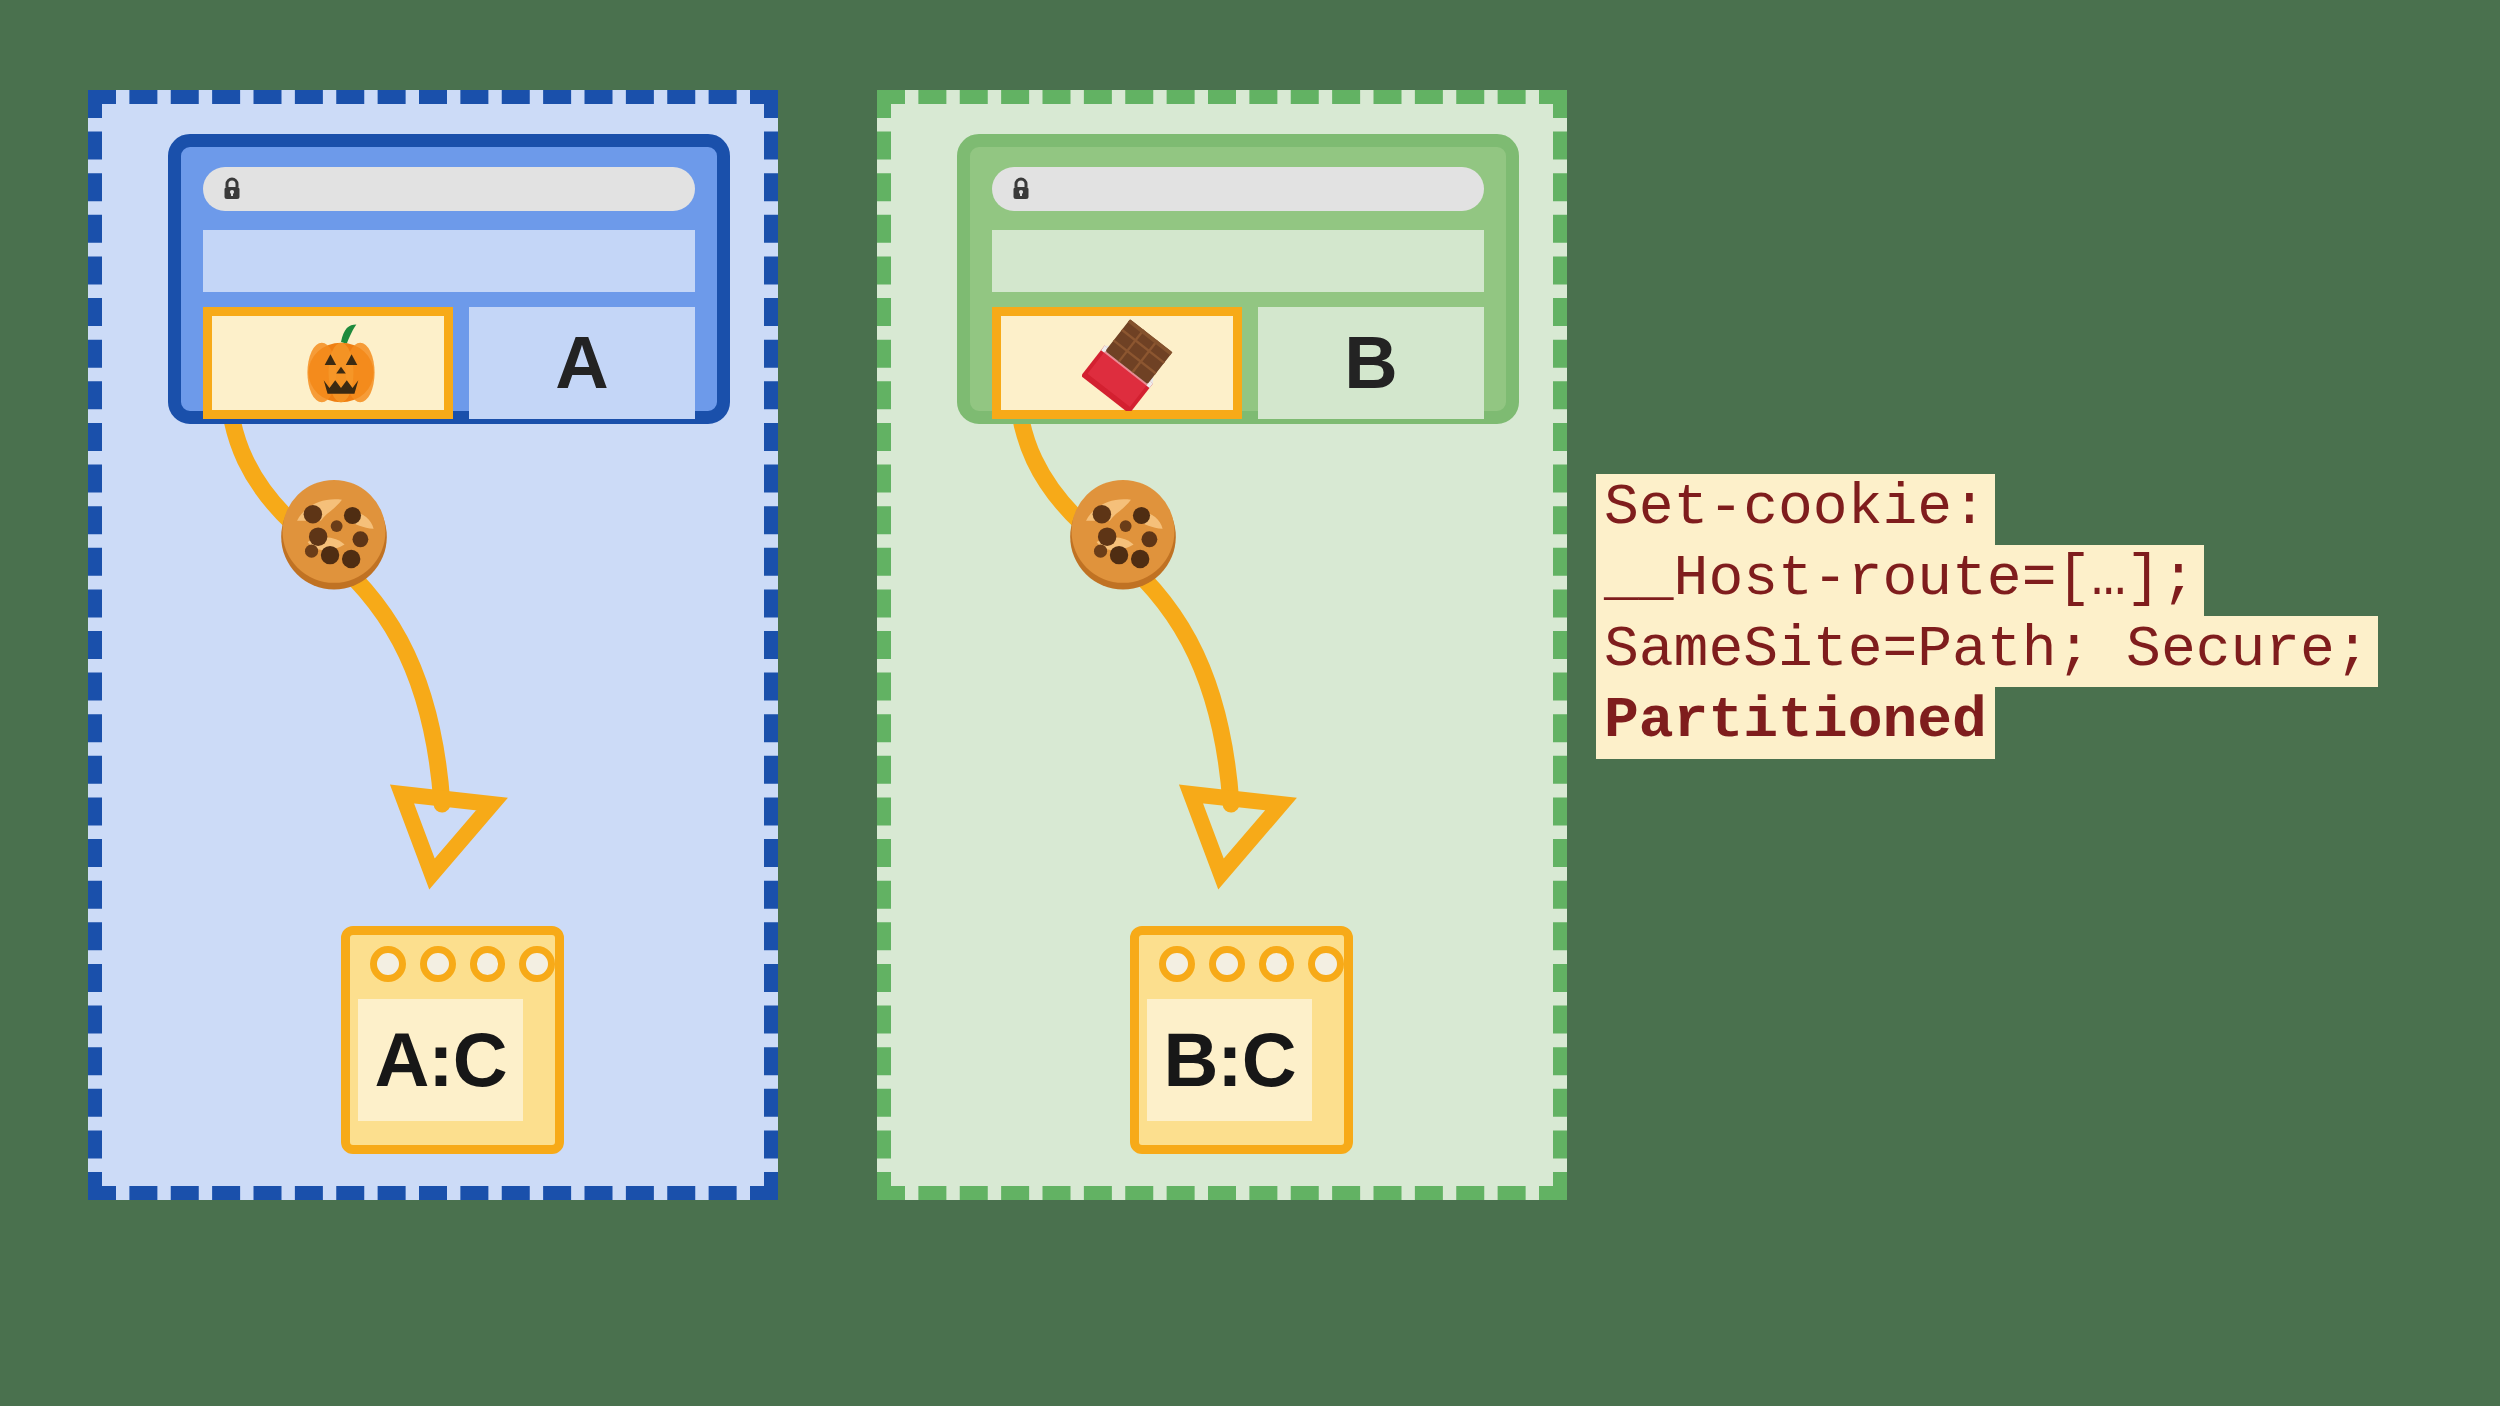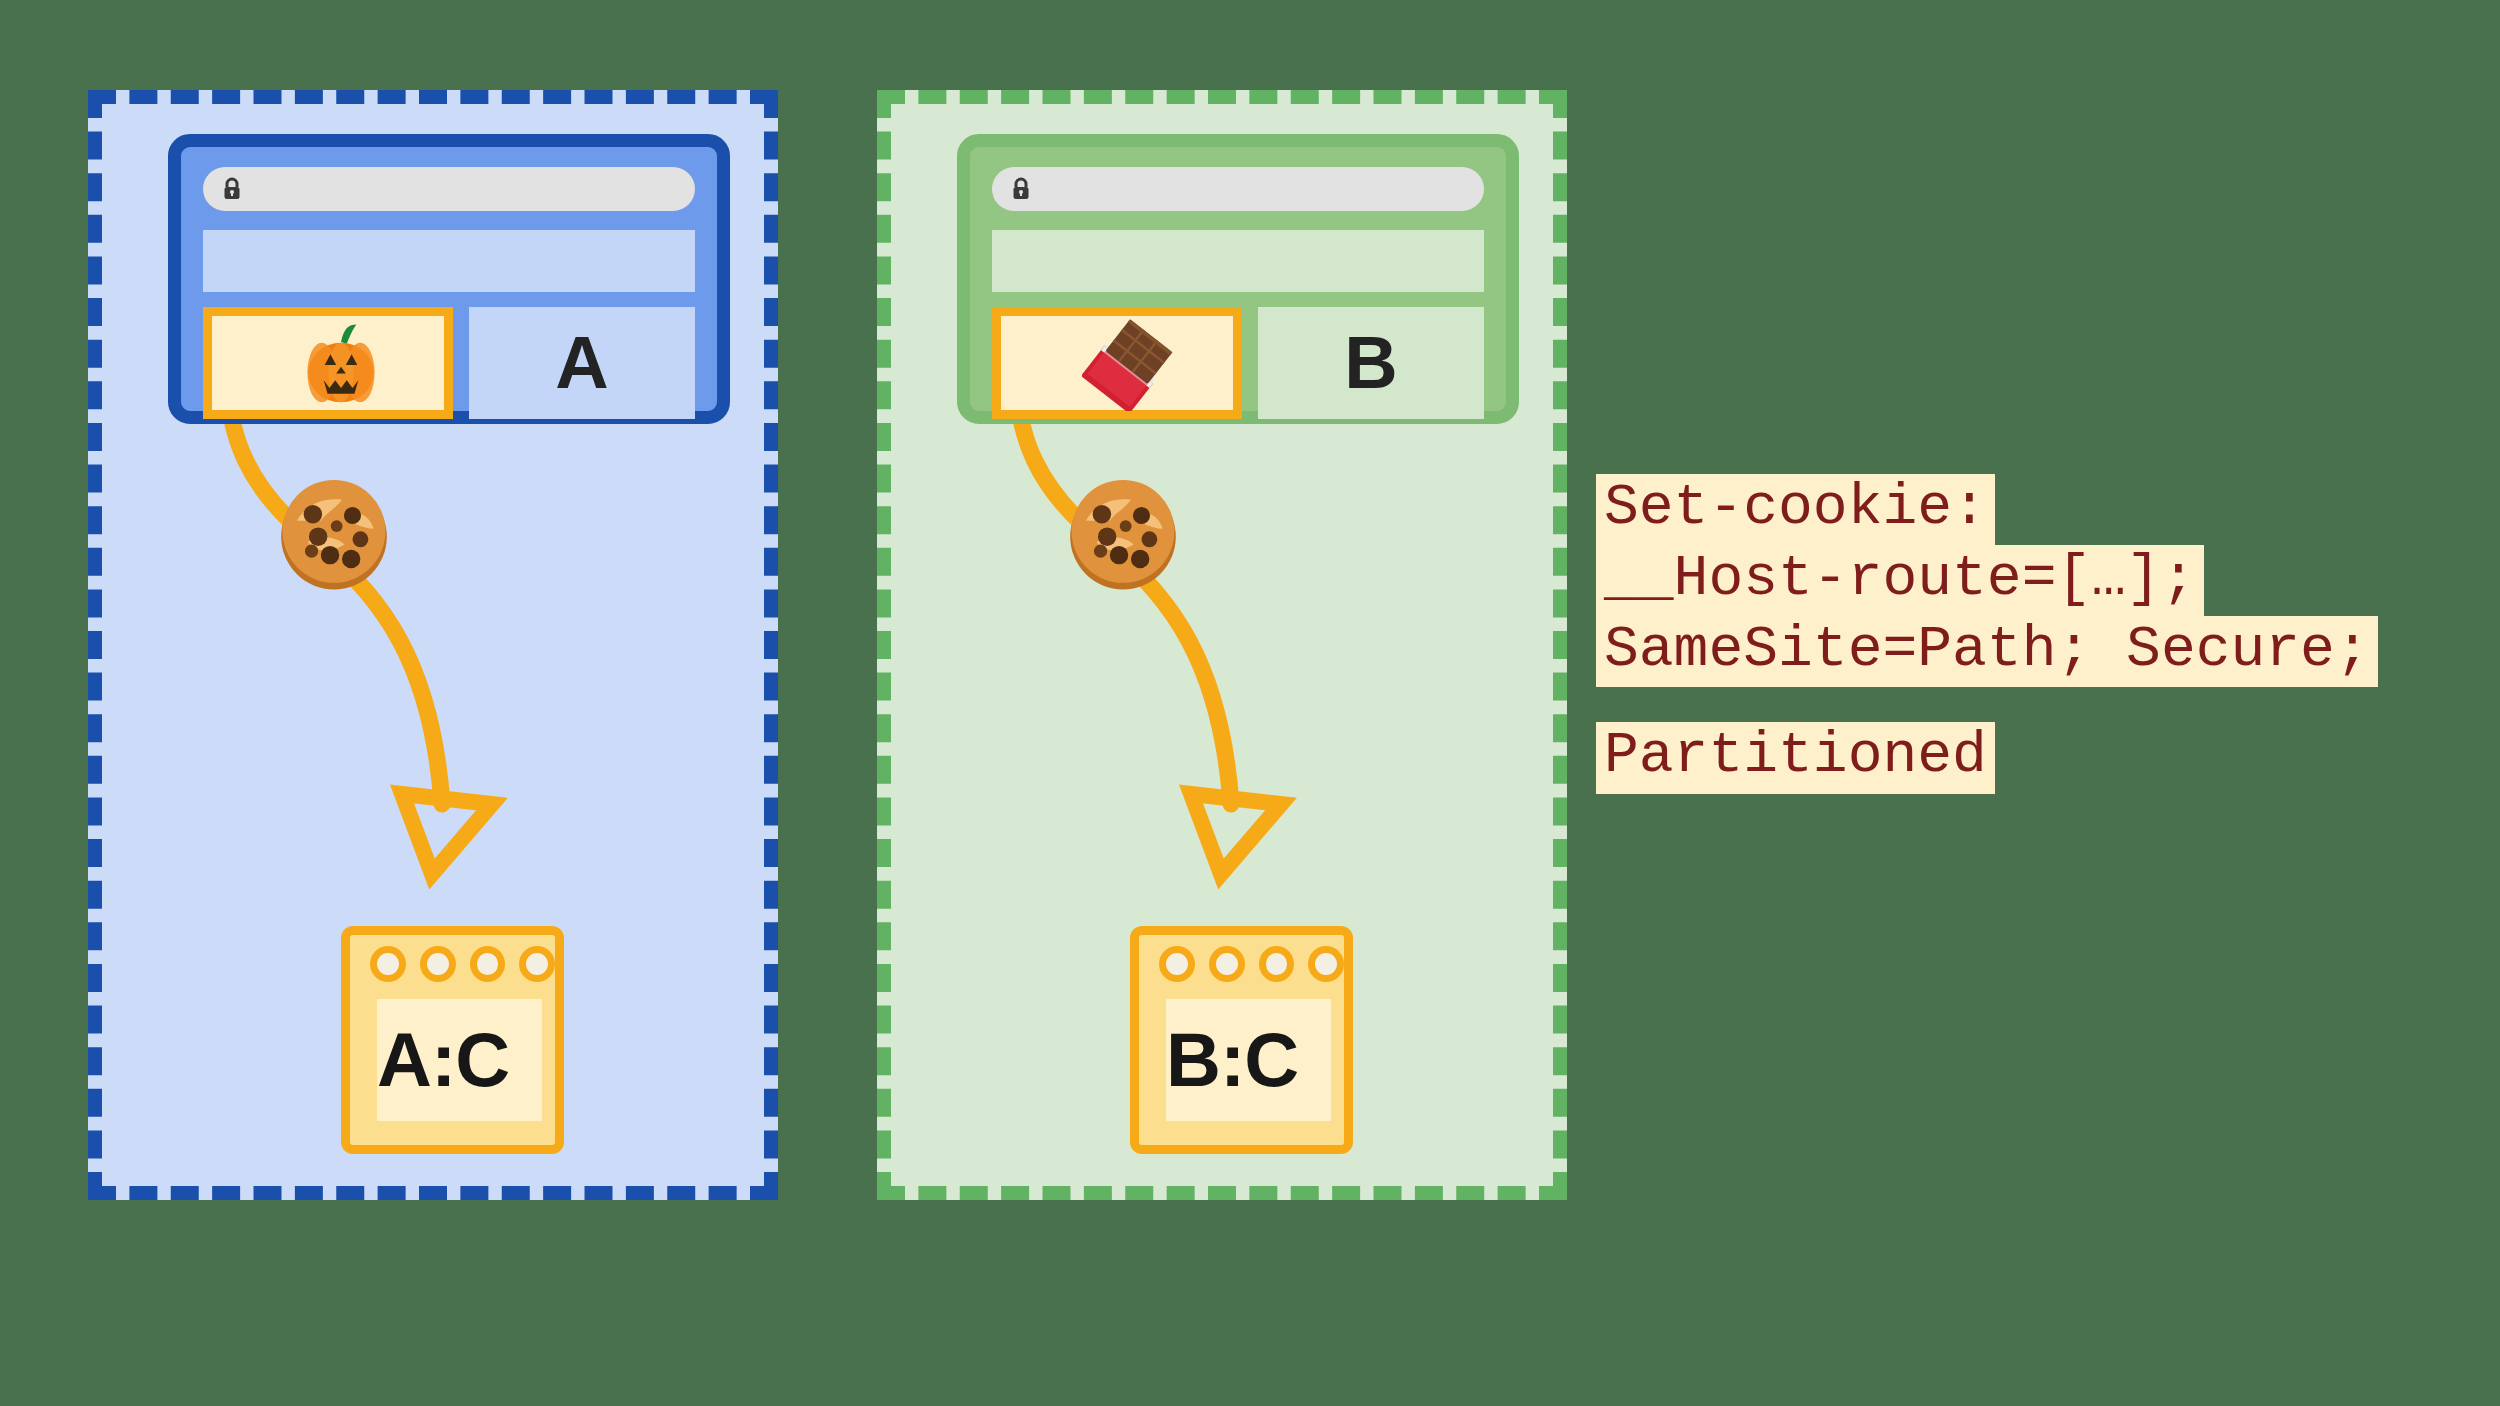--- a/index.html
+++ b/index.html
@@ -115,25 +115,25 @@
     gap:14px;
   }
   .storage-dot{
     width:22px;height:22px;border-radius:50%;
     background:#f3efe2;
     border:7px solid #f7aa18;
     box-sizing:content-box;
   }
   .storage-screen{
     position:absolute;
-    left:27px; top:64px;
+    left:8px; top:64px;
     width:calc(100% - 40px);
     height:calc(100% - 88px);
     background:#fdf0ca;
-    display:flex;align-items:center;justify-content:flex-start;
+    display:flex;align-items:center;justify-content:center;
   }
   .storage-label{
     font-size:76px;font-weight:bold;color:#171717;
     font-family:"Liberation Sans", sans-serif;
     letter-spacing:-1px;line-height:1;
   }
 
   
   .flow{
     position:absolute;left:0;top:0;
@@ -151,21 +151,21 @@
   }
   .code-line{
     background:#fdf0ca;
     color:#7f1d1d;
     font-family:"Liberation Mono", monospace;
     font-size:58px;
     line-height:1.02;
     padding:4px 8px 8px 8px;
     white-space:pre;
   }
-  .code-line.bold{font-weight:normal;margin-top:35px;}
+  .code-line.bold{font-weight:bold;}
 </style>
 </head>
 <body>
 
 <div id="stage">
 
   <div class="partition blue">
 
     <svg class="flow" viewBox="0 0 690 1110">
       <path d="M 128 248 C 118 330, 150 390, 215 440 C 280 492, 330 560, 340 700" fill="none" stroke="#f7aa18" stroke-width="17" stroke-linecap="round"></path>

